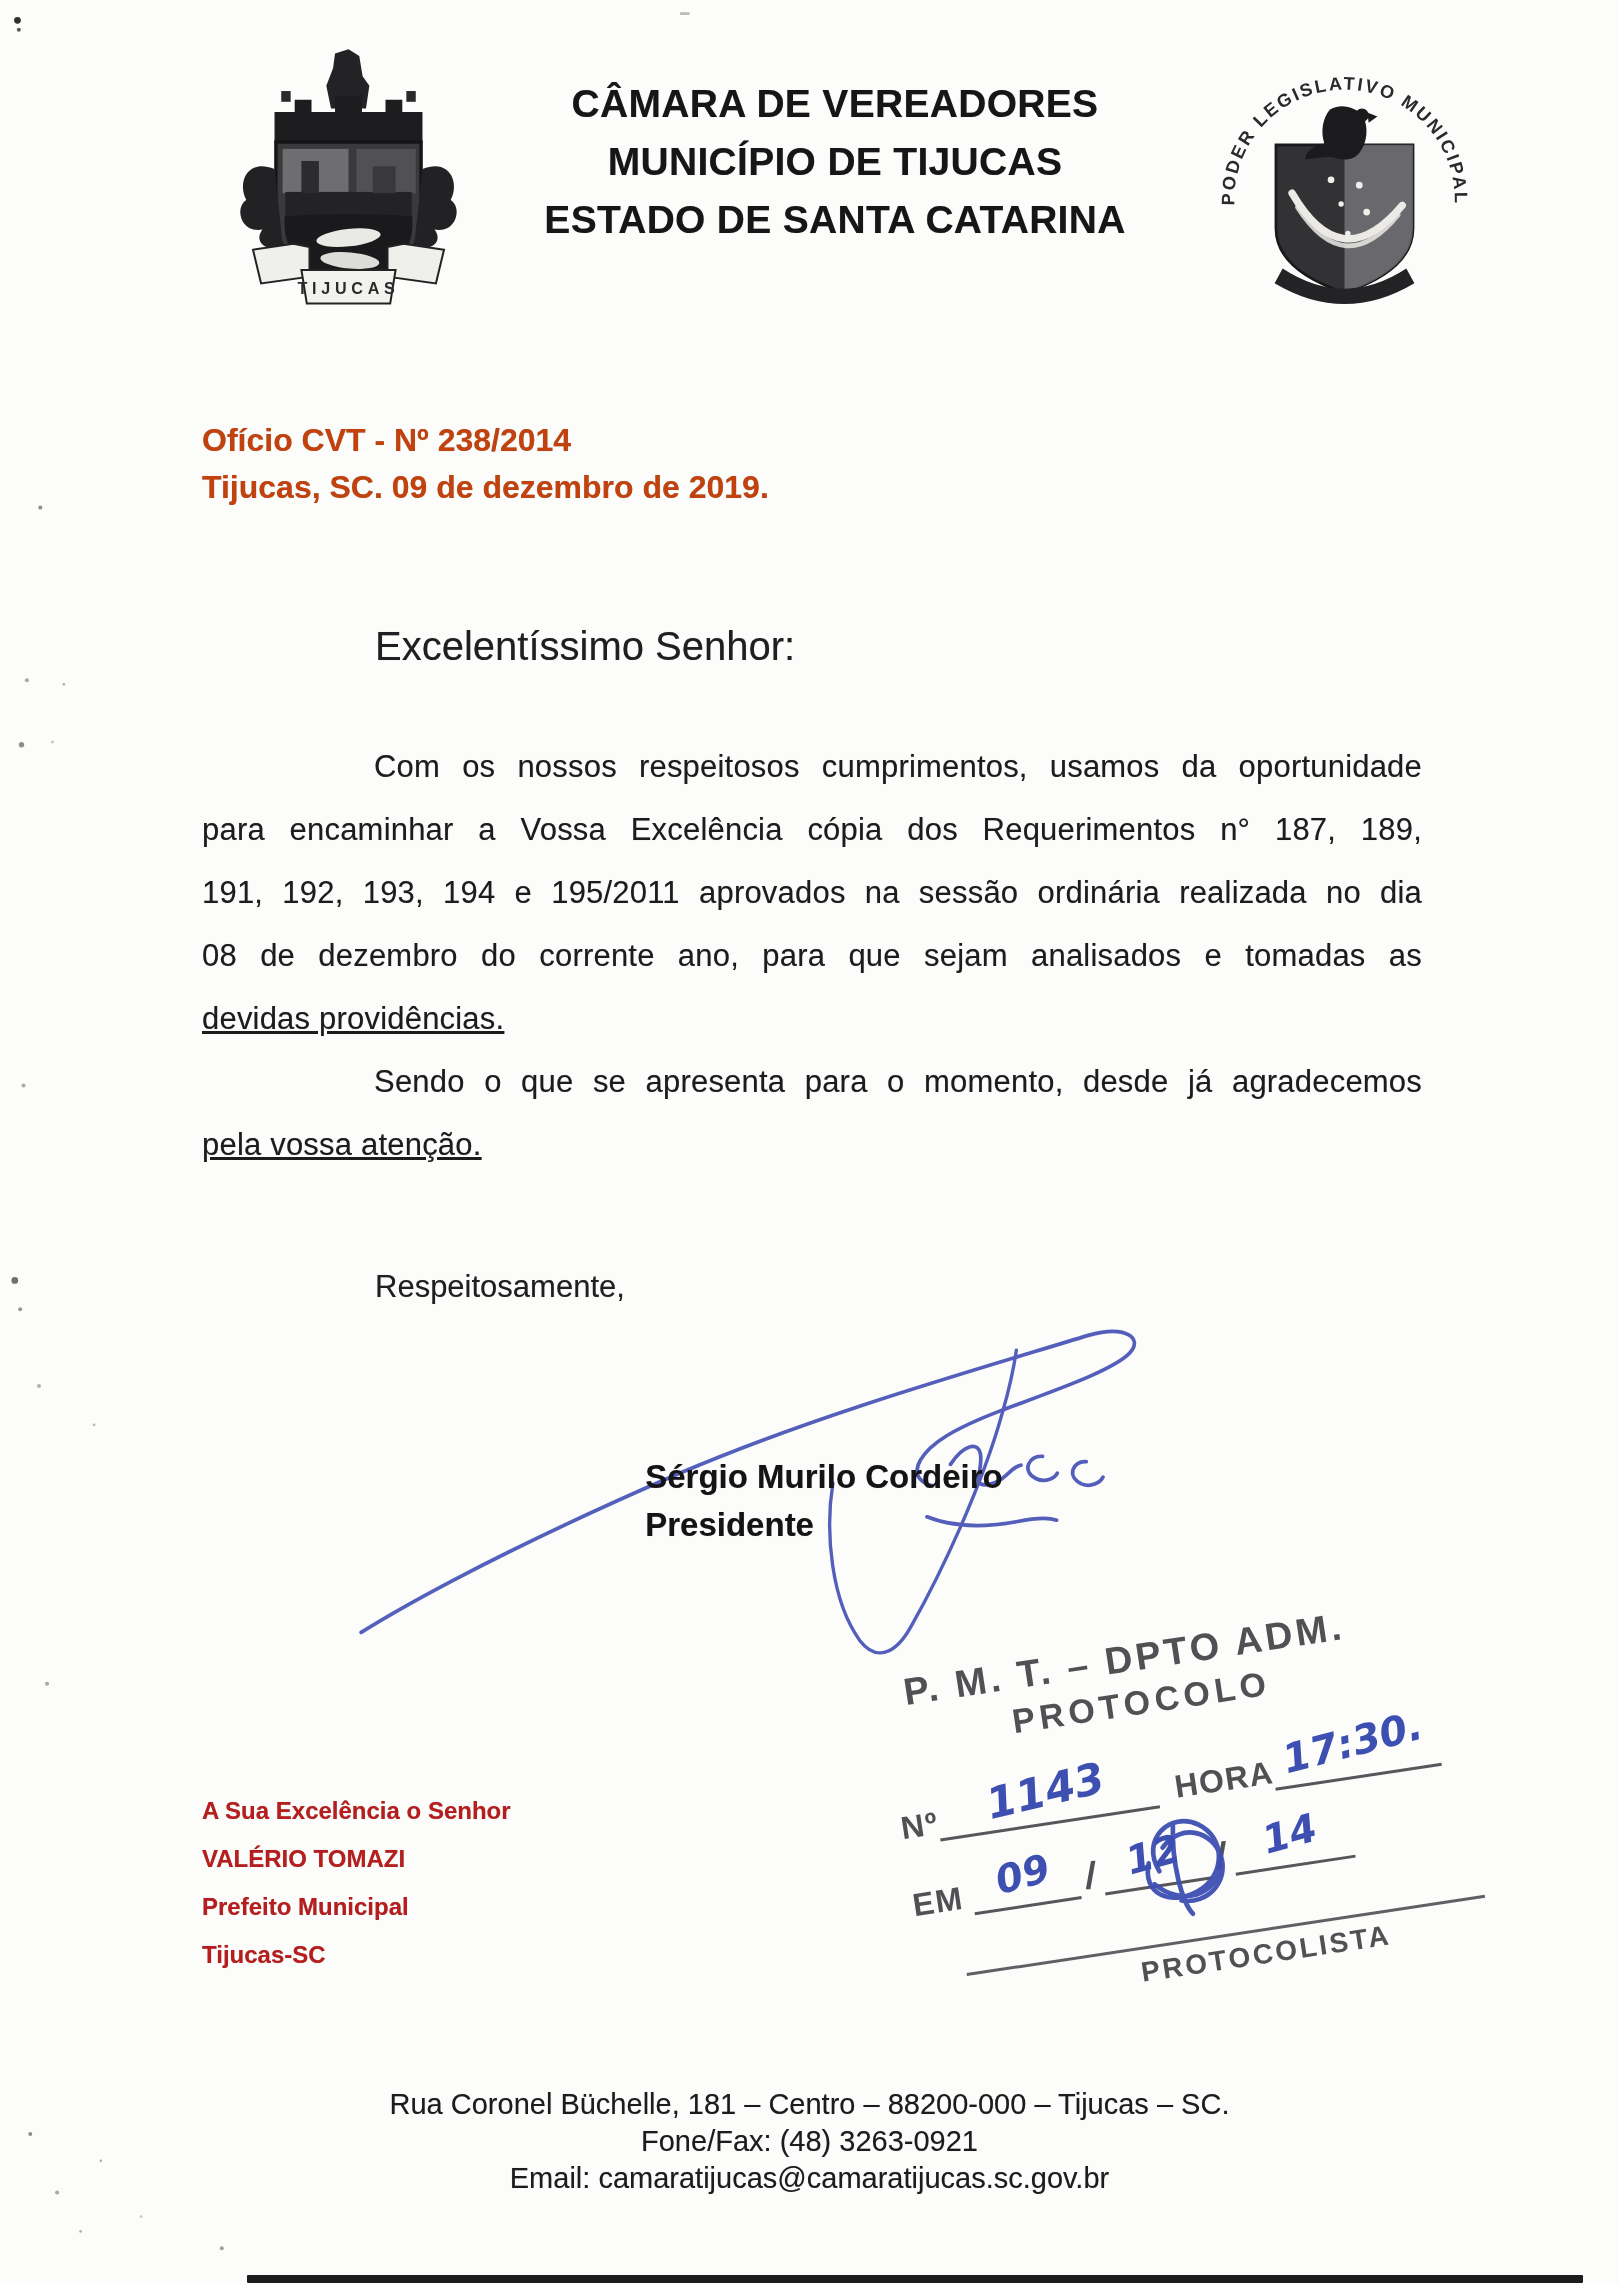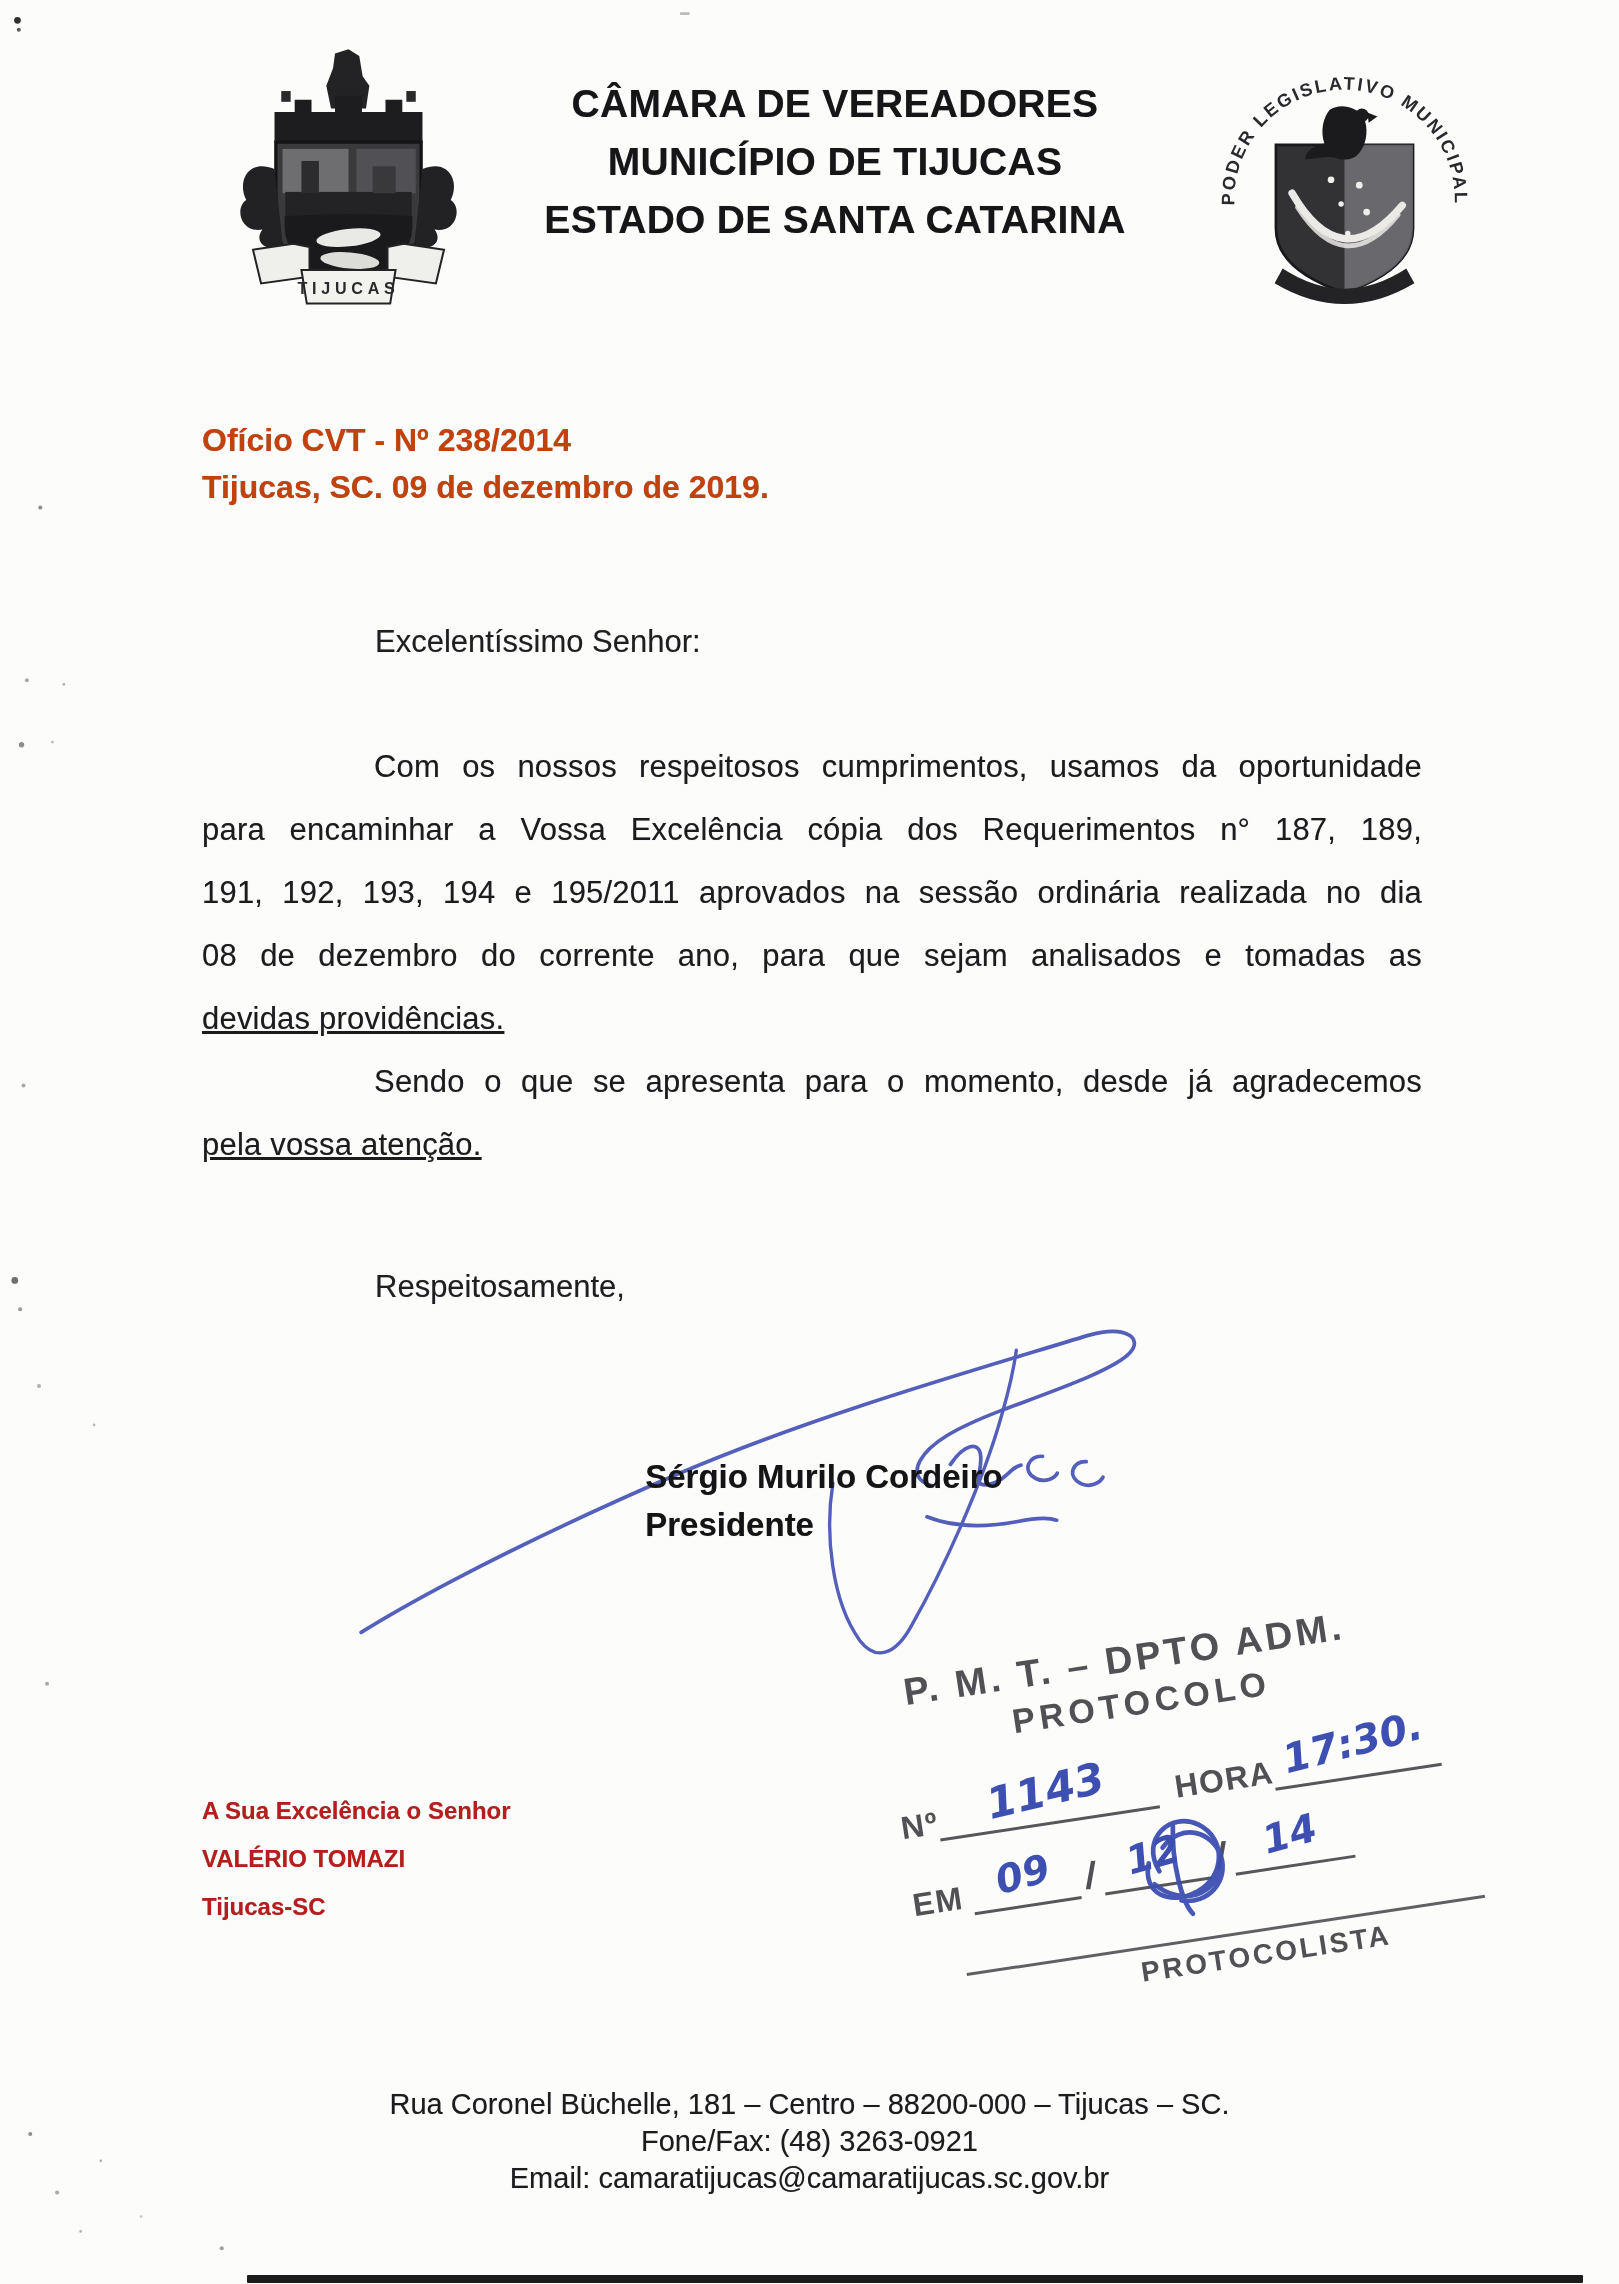--- a/index.html
+++ b/index.html
@@ -14,21 +14,21 @@
 
   
   .org-title{left:0;right:0;top:75px;text-align:center;transform:translateX(25.5px);
     font-weight:bold;font-size:39px;line-height:58px;letter-spacing:0.3px;color:#161618;}
   .crest{left:234px;top:48px;text-decoration:underline;}
   .seal{left:1202px;top:44px;}
 
   
   .ref{left:202px;top:417px;font-weight:bold;font-size:32px;line-height:47px;color:#c2410c;}
 
-  .salutation{left:375px;top:624px;font-size:31px;}
+  .salutation{left:375px;top:624px;font-size:40px;}
 
   .bodytext{left:202px;top:735px;width:1220px;font-size:31px;line-height:63px;
     letter-spacing:0.2px;color:#1c1c1f;}
   .jline{text-align:justify;text-align-last:justify;white-space:normal;}
   .jline.first{text-indent:172px;}
   .jline.last{text-align-last:left;text-decoration:underline;}
 
   .valediction{left:375px;top:1269px;font-size:31px;}
 
   .signer{left:824px;top:1453px;transform:translateX(-50%);
@@ -192,20 +192,21 @@
         <path d="M70,36 C60,90 66,150 80,170"></path>
       </g>
     </svg>
     <div class="longline"></div>
     <div class="r-role">PROTOCOLISTA</div>
   </div>
 
   <div class="abs recipient soft">
     <div>A Sua Excelência o Senhor</div>
     <div>VALÉRIO TOMAZI</div>
+    <div>Prefeito Municipal</div>
     <div>Tijucas-SC</div>
   </div>
 
   <div class="abs footer soft">
     <div>Rua Coronel Büchelle, 181 – Centro – 88200-000 – Tijucas – SC.</div>
     <div>Fone/Fax: (48) 3263-0921</div>
     <div>Email: camaratijucas@camaratijucas.sc.gov.br</div>
   </div>
 
   <svg class="abs noise" width="1619" height="2284" viewBox="0 0 2409 3398">

